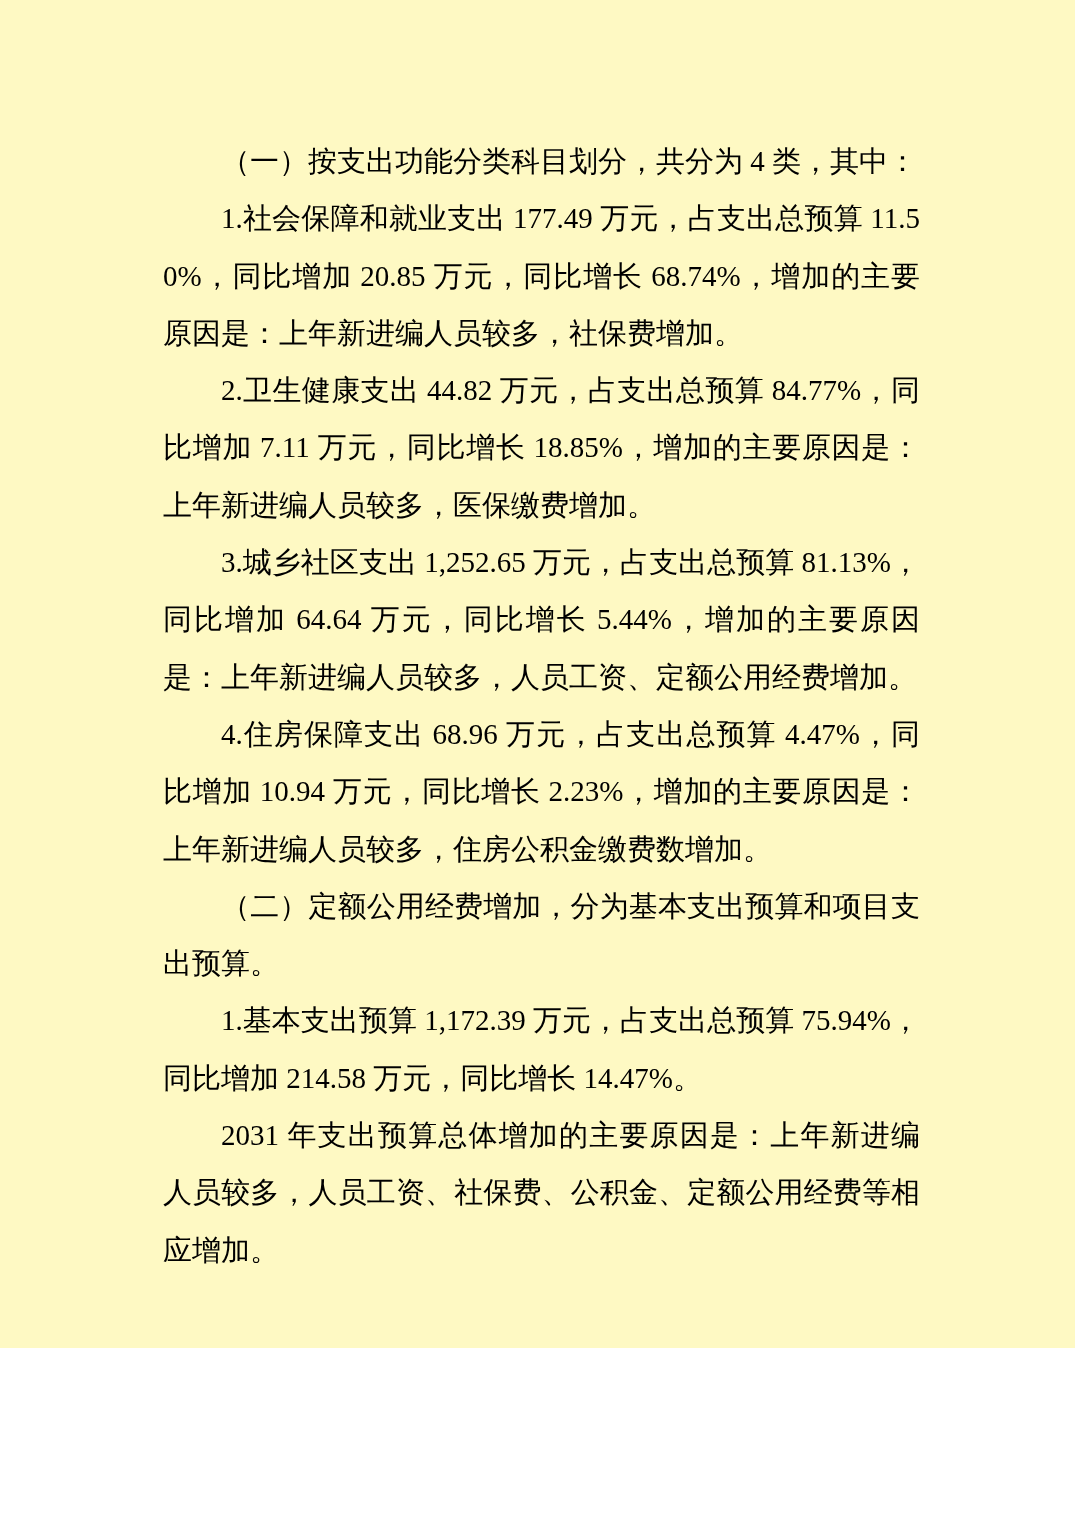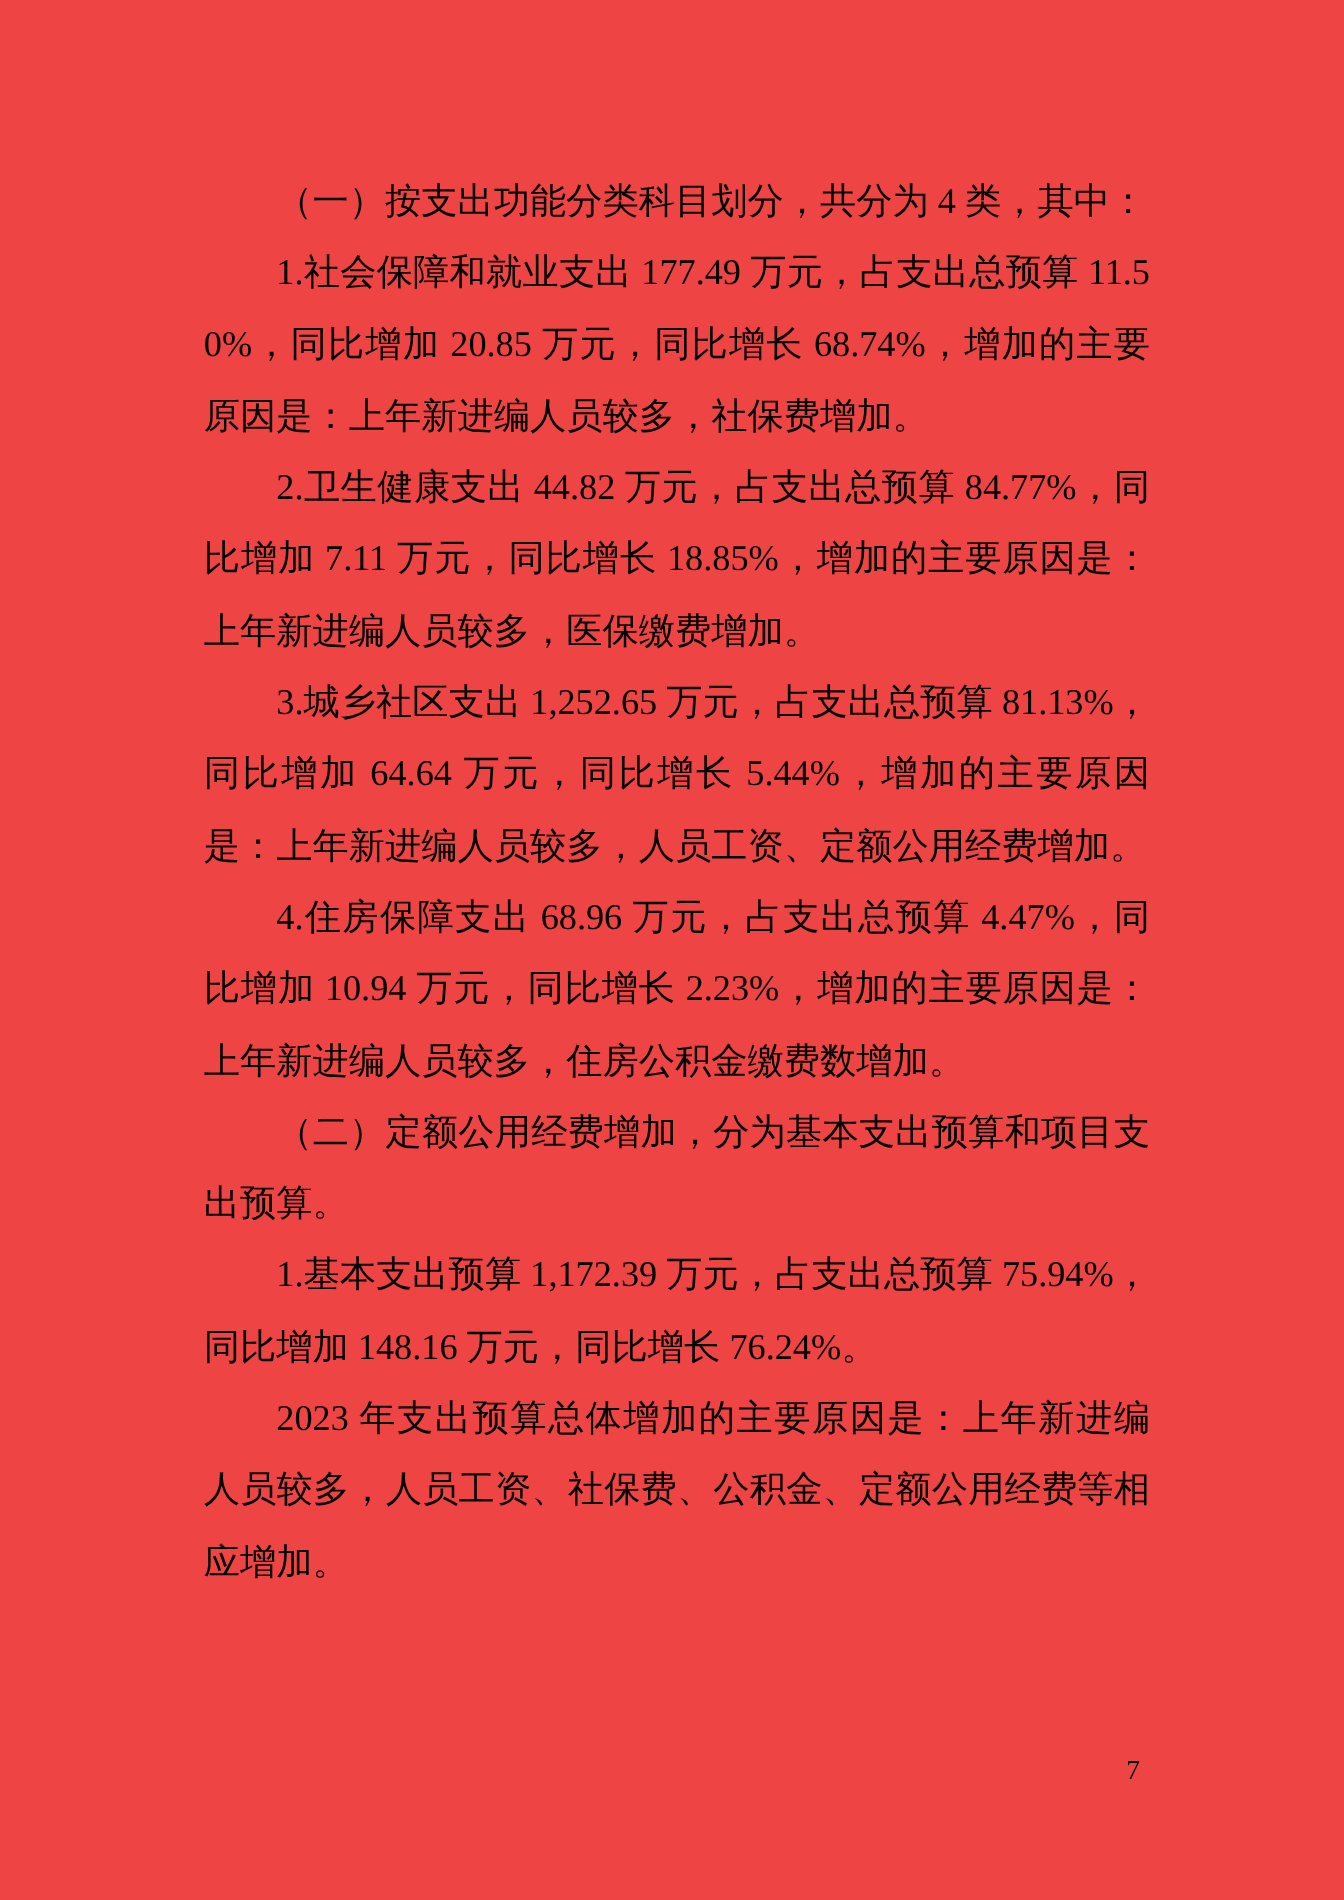--- a/index.html
+++ b/index.html
@@ -3,22 +3,22 @@
 <meta charset="utf-8">
 <style>
   html, body {
     margin: 0;
     padding: 0;
     background: #ffffff;
   }
   .page {
     position: relative;
     width: 1075px;
-    height: 1520px;
-    background: #ef4444;
+    height: 1348px;
+    background: #fef9c3;
     overflow: hidden;
     font-family: "Liberation Serif", "DejaVu Serif", serif;
     color: #000000;
   }
   .content {
     position: absolute;
     left: 163px;
     top: 133px;
     width: 757px;
   }
@@ -47,17 +47,17 @@
 <body>
 
 <div class="page">
   <div class="content">
     <p class="para">（一）按支出功能分类科目划分，共分为 4 类，其中：</p>
     <p class="para">1.社会保障和就业支出 177.49 万元，占支出总预算 11.50%，同比增加 20.85 万元，同比增长 68.74%，增加的主要原因是：上年新进编人员较多，社保费增加。</p>
     <p class="para">2.卫生健康支出 44.82 万元，占支出总预算 84.77%，同比增加 7.11 万元，同比增长 18.85%，增加的主要原因是：上年新进编人员较多，医保缴费增加。</p>
     <p class="para">3.城乡社区支出 1,252.65 万元，占支出总预算 81.13%，同比增加 64.64 万元，同比增长 5.44%，增加的主要原因是：上年新进编人员较多，人员工资、定额公用经费增加。</p>
     <p class="para">4.住房保障支出 68.96 万元，占支出总预算 4.47%，同比增加 10.94 万元，同比增长 2.23%，增加的主要原因是：上年新进编人员较多，住房公积金缴费数增加。</p>
     <p class="para">（二）定额公用经费增加，分为基本支出预算和项目支出预算。</p>
-    <p class="para">1.基本支出预算 1,172.39 万元，占支出总预算 75.94%，同比增加 148.16 万元，同比增长 76.24%。</p>
-    <p class="para">2023 年支出预算总体增加的主要原因是：上年新进编人员较多，人员工资、社保费、公积金、定额公用经费等相应增加。</p>
+    <p class="para">1.基本支出预算 1,172.39 万元，占支出总预算 75.94%，同比增加 214.58 万元，同比增长 14.47%。</p>
+    <p class="para">2031 年支出预算总体增加的主要原因是：上年新进编人员较多，人员工资、社保费、公积金、定额公用经费等相应增加。</p>
   </div>
   <div class="page-number">7</div>
 </div>
 
 </body></html>

